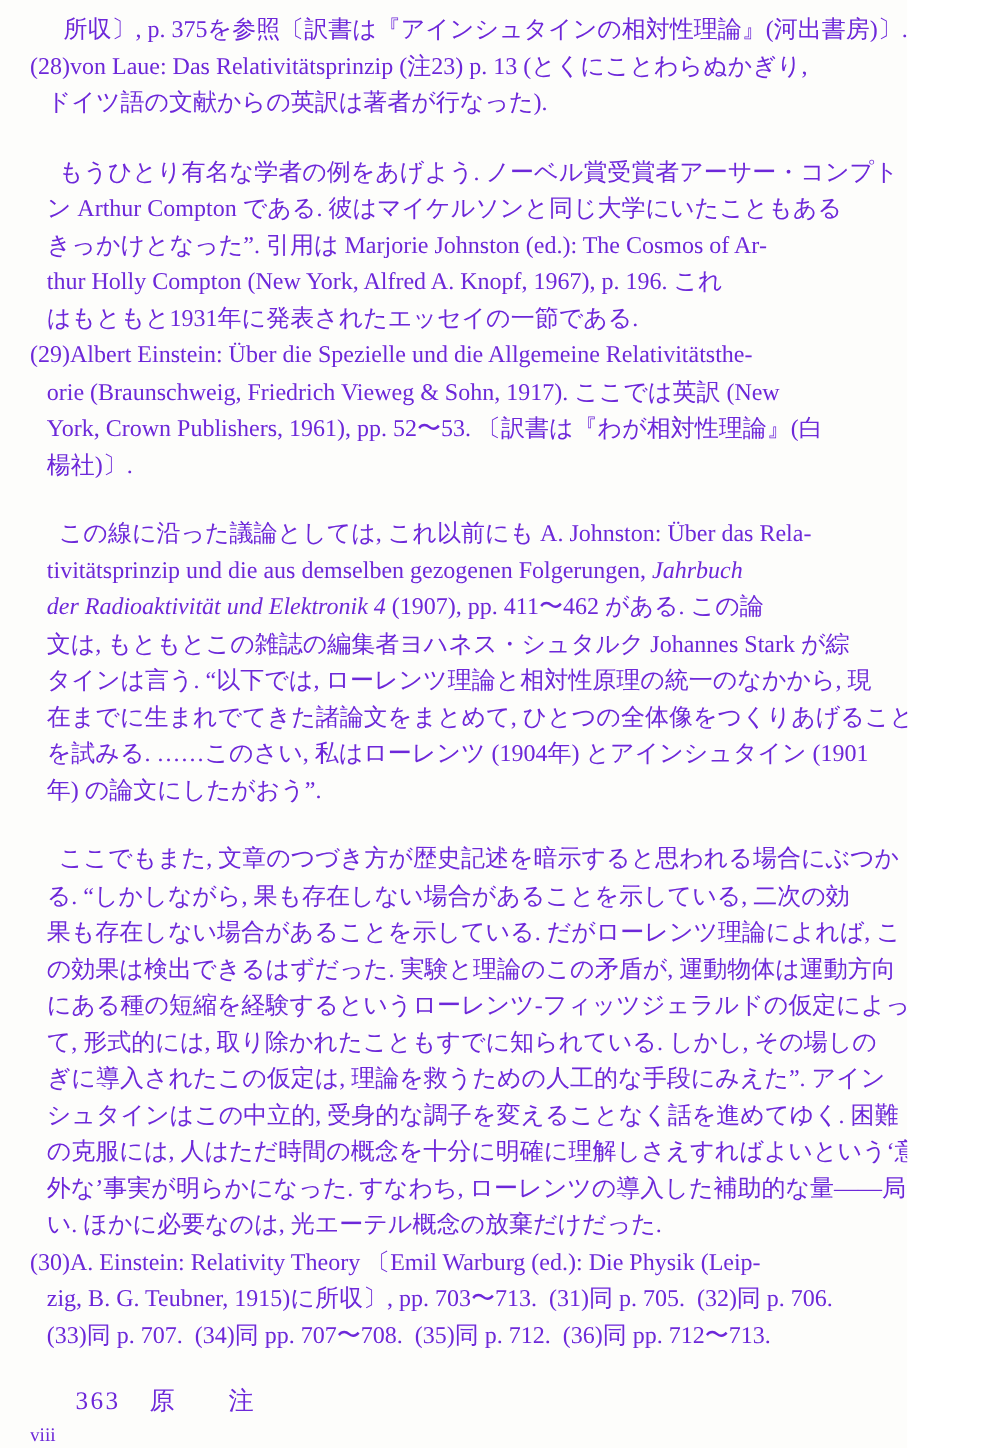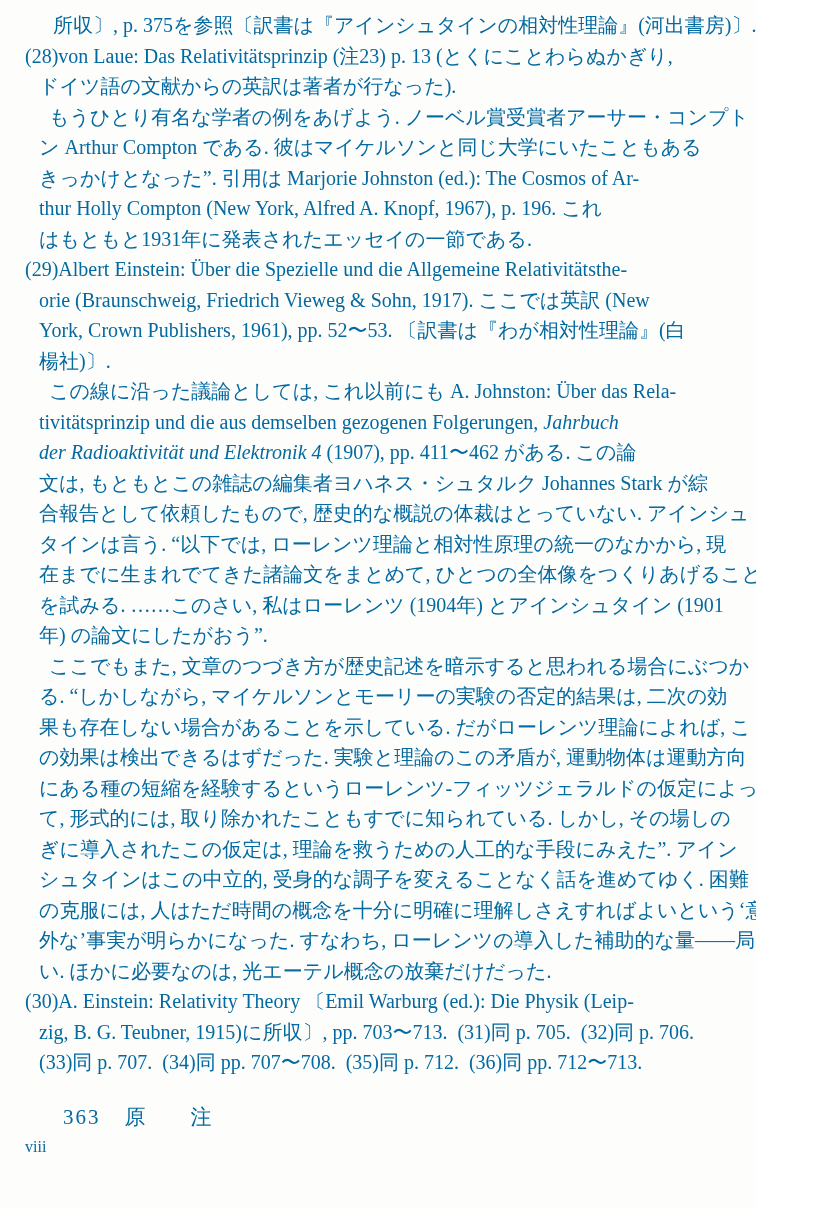--- a/index.html
+++ b/index.html
@@ -6,38 +6,38 @@
     margin: 0;
     padding: 0;
     background: #ffffff;
   }
   .page {
     position: relative;
     width: 756px;
     height: 1207px;
     box-sizing: border-box;
     background: #fdfdfb;
-    color: #0369a1;
+    color: #6d28d9;
     font-family: "Liberation Serif", "DejaVu Serif", serif;
     font-size: 20px;
     overflow: hidden;
     padding: 10px 30px 0 25px;
   }
   .textblock {
     width: 779px;
   }
   .line {
     line-height: 30.5px;
     height: 30.5px;
     white-space: pre;
     overflow: hidden;
   }
   .ind-label { padding-left: 0; }
   .ind-cont  { padding-left: 14px; }
-  .ind-para  { padding-left: 24px; }
+  .ind-para  { padding-left: 24px; margin-top: 27px; }
   .ind-open  { padding-left: 28px; }
   .it { font-style: italic; }
   .footer {
     margin-top: 24px;
     display: flex;
     justify-content: space-between;
     align-items: baseline;
     line-height: 30px;
     flex-direction: column;
   }
@@ -74,27 +74,26 @@
       <div class="line ind-cont"><span>thur Holly Compton (New York, Alfred A. Knopf, 1967), p. 196. これ</span></div>
       <div class="line ind-cont"><span>はもともと1931年に発表されたエッセイの一節である.</span></div>
       <div class="line ind-label"><span>(29)Albert Einstein: Über die Spezielle und die Allgemeine Relativitätsthe-</span></div>
       <div class="line ind-cont"><span>orie (Braunschweig, Friedrich Vieweg &amp; Sohn, 1917). ここでは英訳 (New</span></div>
       <div class="line ind-cont"><span>York, Crown Publishers, 1961), pp. 52〜53. 〔訳書は『わが相対性理論』(白</span></div>
       <div class="line ind-cont"><span>楊社)〕.</span></div>
       <div class="line ind-para"><span>この線に沿った議論としては, これ以前にも A. Johnston: Über das Rela-</span></div>
       <div class="line ind-cont"><span>tivitätsprinzip und die aus demselben gezogenen Folgerungen, </span><span class="it">Jahrbuch</span></div>
       <div class="line ind-cont"><span class="it">der Radioaktivität und Elektronik 4</span><span> (1907), pp. 411〜462 がある. この論</span></div>
       <div class="line ind-cont"><span>文は, もともとこの雑誌の編集者ヨハネス・シュタルク Johannes Stark が綜</span></div>
-      <div class="line ind-cont"><span>合報告として依頼したもので, 歴史的な概説の体裁はとっていない. アインシュ</span></div>
       <div class="line ind-cont"><span>タインは言う. “以下では, ローレンツ理論と相対性原理の統一のなかから, 現</span></div>
       <div class="line ind-cont"><span>在までに生まれでてきた諸論文をまとめて, ひとつの全体像をつくりあげること</span></div>
       <div class="line ind-cont"><span>を試みる. ……このさい, 私はローレンツ (1904年) とアインシュタイン (1901</span></div>
       <div class="line ind-cont"><span>年) の論文にしたがおう”.</span></div>
       <div class="line ind-para"><span>ここでもまた, 文章のつづき方が歴史記述を暗示すると思われる場合にぶつか</span></div>
-      <div class="line ind-cont"><span>る. “しかしながら, マイケルソンとモーリーの実験の否定的結果は, 二次の効</span></div>
+      <div class="line ind-cont"><span>る. “しかしながら, 果も存在しない場合があることを示している, 二次の効</span></div>
       <div class="line ind-cont"><span>果も存在しない場合があることを示している. だがローレンツ理論によれば, こ</span></div>
       <div class="line ind-cont"><span>の効果は検出できるはずだった. 実験と理論のこの矛盾が, 運動物体は運動方向</span></div>
       <div class="line ind-cont"><span>にある種の短縮を経験するというローレンツ-フィッツジェラルドの仮定によっ</span></div>
       <div class="line ind-cont"><span>て, 形式的には, 取り除かれたこともすでに知られている. しかし, その場しの</span></div>
       <div class="line ind-cont"><span>ぎに導入されたこの仮定は, 理論を救うための人工的な手段にみえた”. アイン</span></div>
       <div class="line ind-cont"><span>シュタインはこの中立的, 受身的な調子を変えることなく話を進めてゆく. 困難</span></div>
       <div class="line ind-cont"><span>の克服には, 人はただ時間の概念を十分に明確に理解しさえすればよいという‘意</span></div>
       <div class="line ind-cont"><span>外な’事実が明らかになった. すなわち, ローレンツの導入した補助的な量——局</span></div>
       <div class="line ind-cont"><span>い. ほかに必要なのは, 光エーテル概念の放棄だけだった.</span></div>
       <div class="line ind-label"><span>(30)A. Einstein: Relativity Theory 〔Emil Warburg (ed.): Die Physik (Leip-</span></div>

